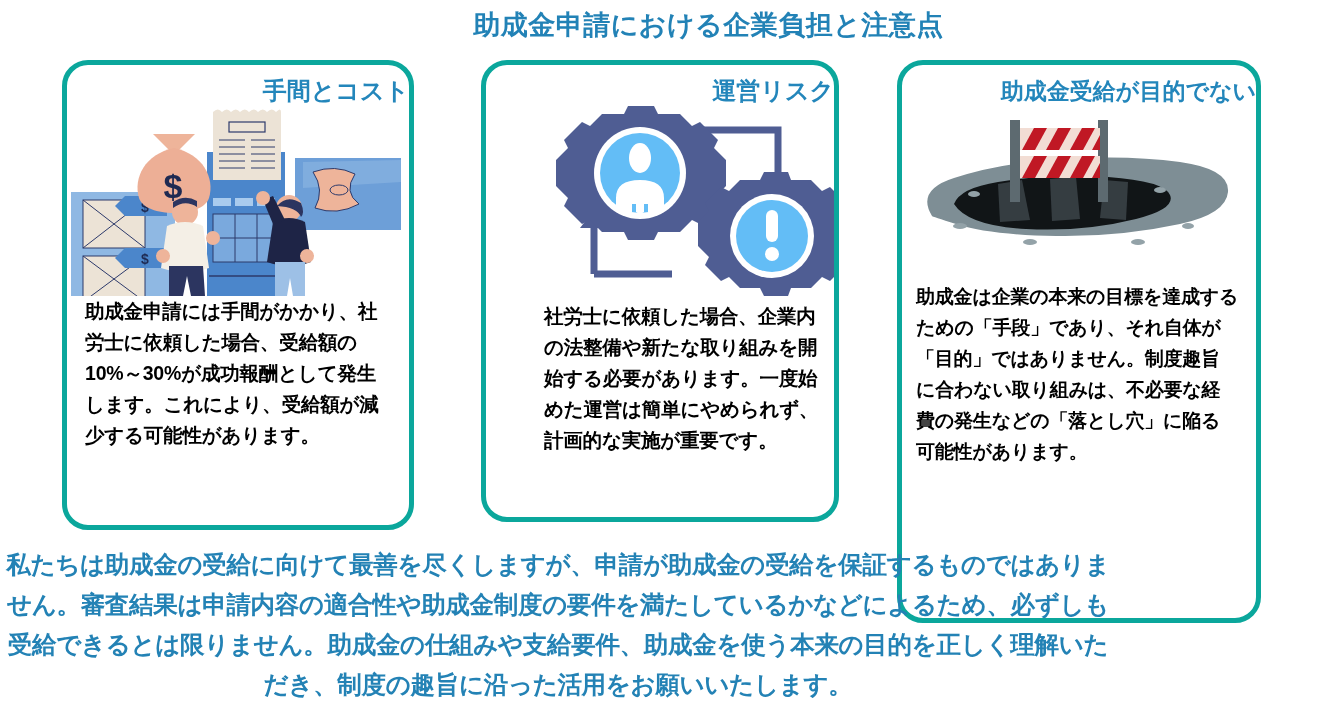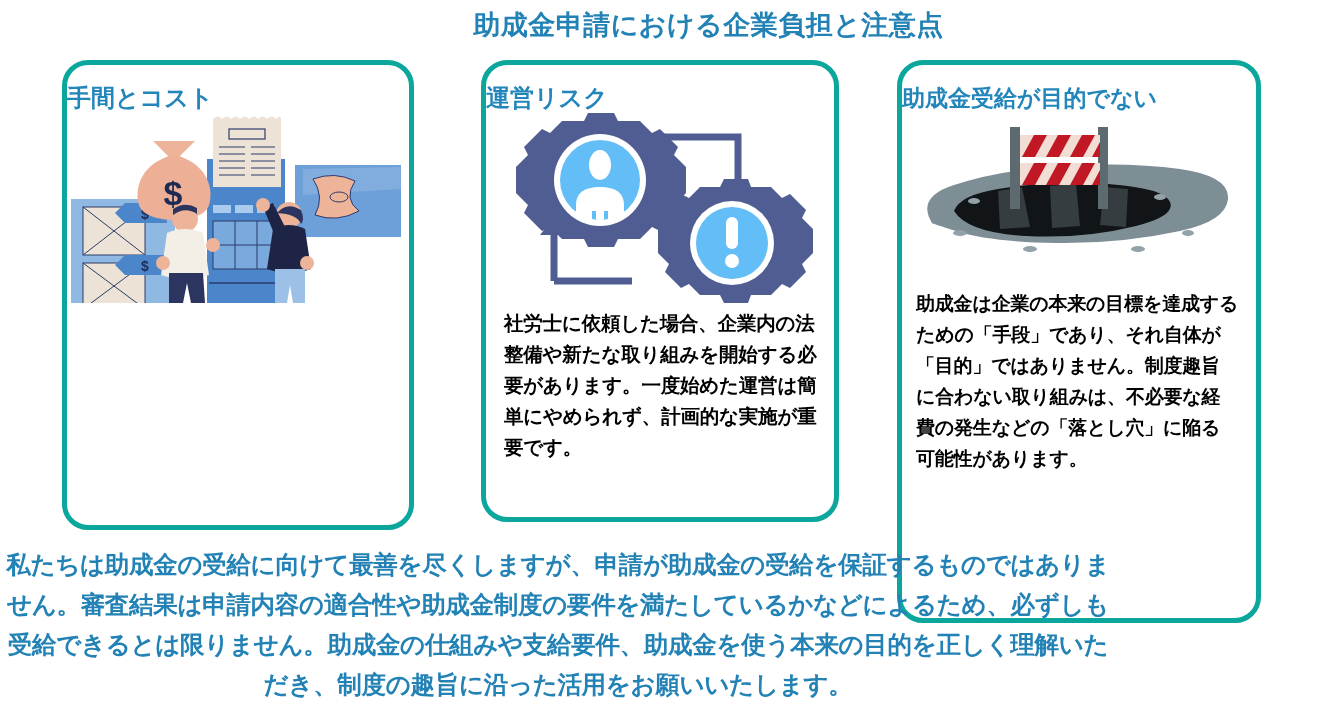--- a/index.html
+++ b/index.html
@@ -41,30 +41,30 @@
   .card {
     position: absolute;
     top: 0;
     box-sizing: border-box;
     border: 5px solid #0ba79c;
     border-radius: 26px;
     background: #ffffff;
     overflow: hidden;
   }
   .card-1 { left: 62px;  width: 352px; height: 470px; }
-  .card-2 { left: 481px; width: 358px; height: 462px; }
+  .card-2 { left: 481px; width: 358px; height: 462px; padding-left: 40px; }
   .card-3 { left: 897px; width: 364px; height: 563px; }
 
   .card-title {
-    text-align: left;
+    text-align: right;
     font-size: 24px;
     font-weight: bold;
     color: #2386bb;
     line-height: 30px;
-    margin-top: 18px;
+    margin-top: 11px;
     white-space: nowrap;
   }
   .card-3 .card-title { font-size: 23px; }
 
   .card-art {
     position: relative;
     width: 100%;
   }
   .card-1 .card-art { height: 190px; }
   .card-2 .card-art { height: 195px; }
@@ -169,20 +169,21 @@
         <circle cx="222" cy="102" r="13" fill="#eeb49a"></circle>
         <path d="M210 100 q10 -12 24 -3 q4 10 0 14 q-4 -10 -24 -11 Z" fill="#2c3560"></path>
         <path d="M206 116 q16 -8 32 0 l6 40 q-22 8 -44 0 Z" fill="#1e2446"></path>
         <path d="M206 118 l-10 -24 l10 -4 l12 24 Z" fill="#1e2446"></path>
         <circle cx="196" cy="92" r="7" fill="#eeb49a"></circle>
         <circle cx="240" cy="150" r="7" fill="#eeb49a"></circle>
         <path d="M208 156 l30 0 l0 34 l-12 0 l-3 -18 l-3 18 l-12 0 Z" fill="#9dc0e6"></path>
       </svg>
     </div>
 
+    <div class="card-body">助成金申請には手間がかかり、社労士に依頼した場合、受給額の10%～30%が成功報酬として発生します。これにより、受給額が減少する可能性があります。</div>
   </div>
 
   <div class="card card-2">
 
     <div class="card-title">運営リスク</div>
 
     <div class="card-art">
       <svg width="348" height="195" viewBox="0 0 348 195">
 
         <g fill="none" stroke="#4f5d93" stroke-width="7">

